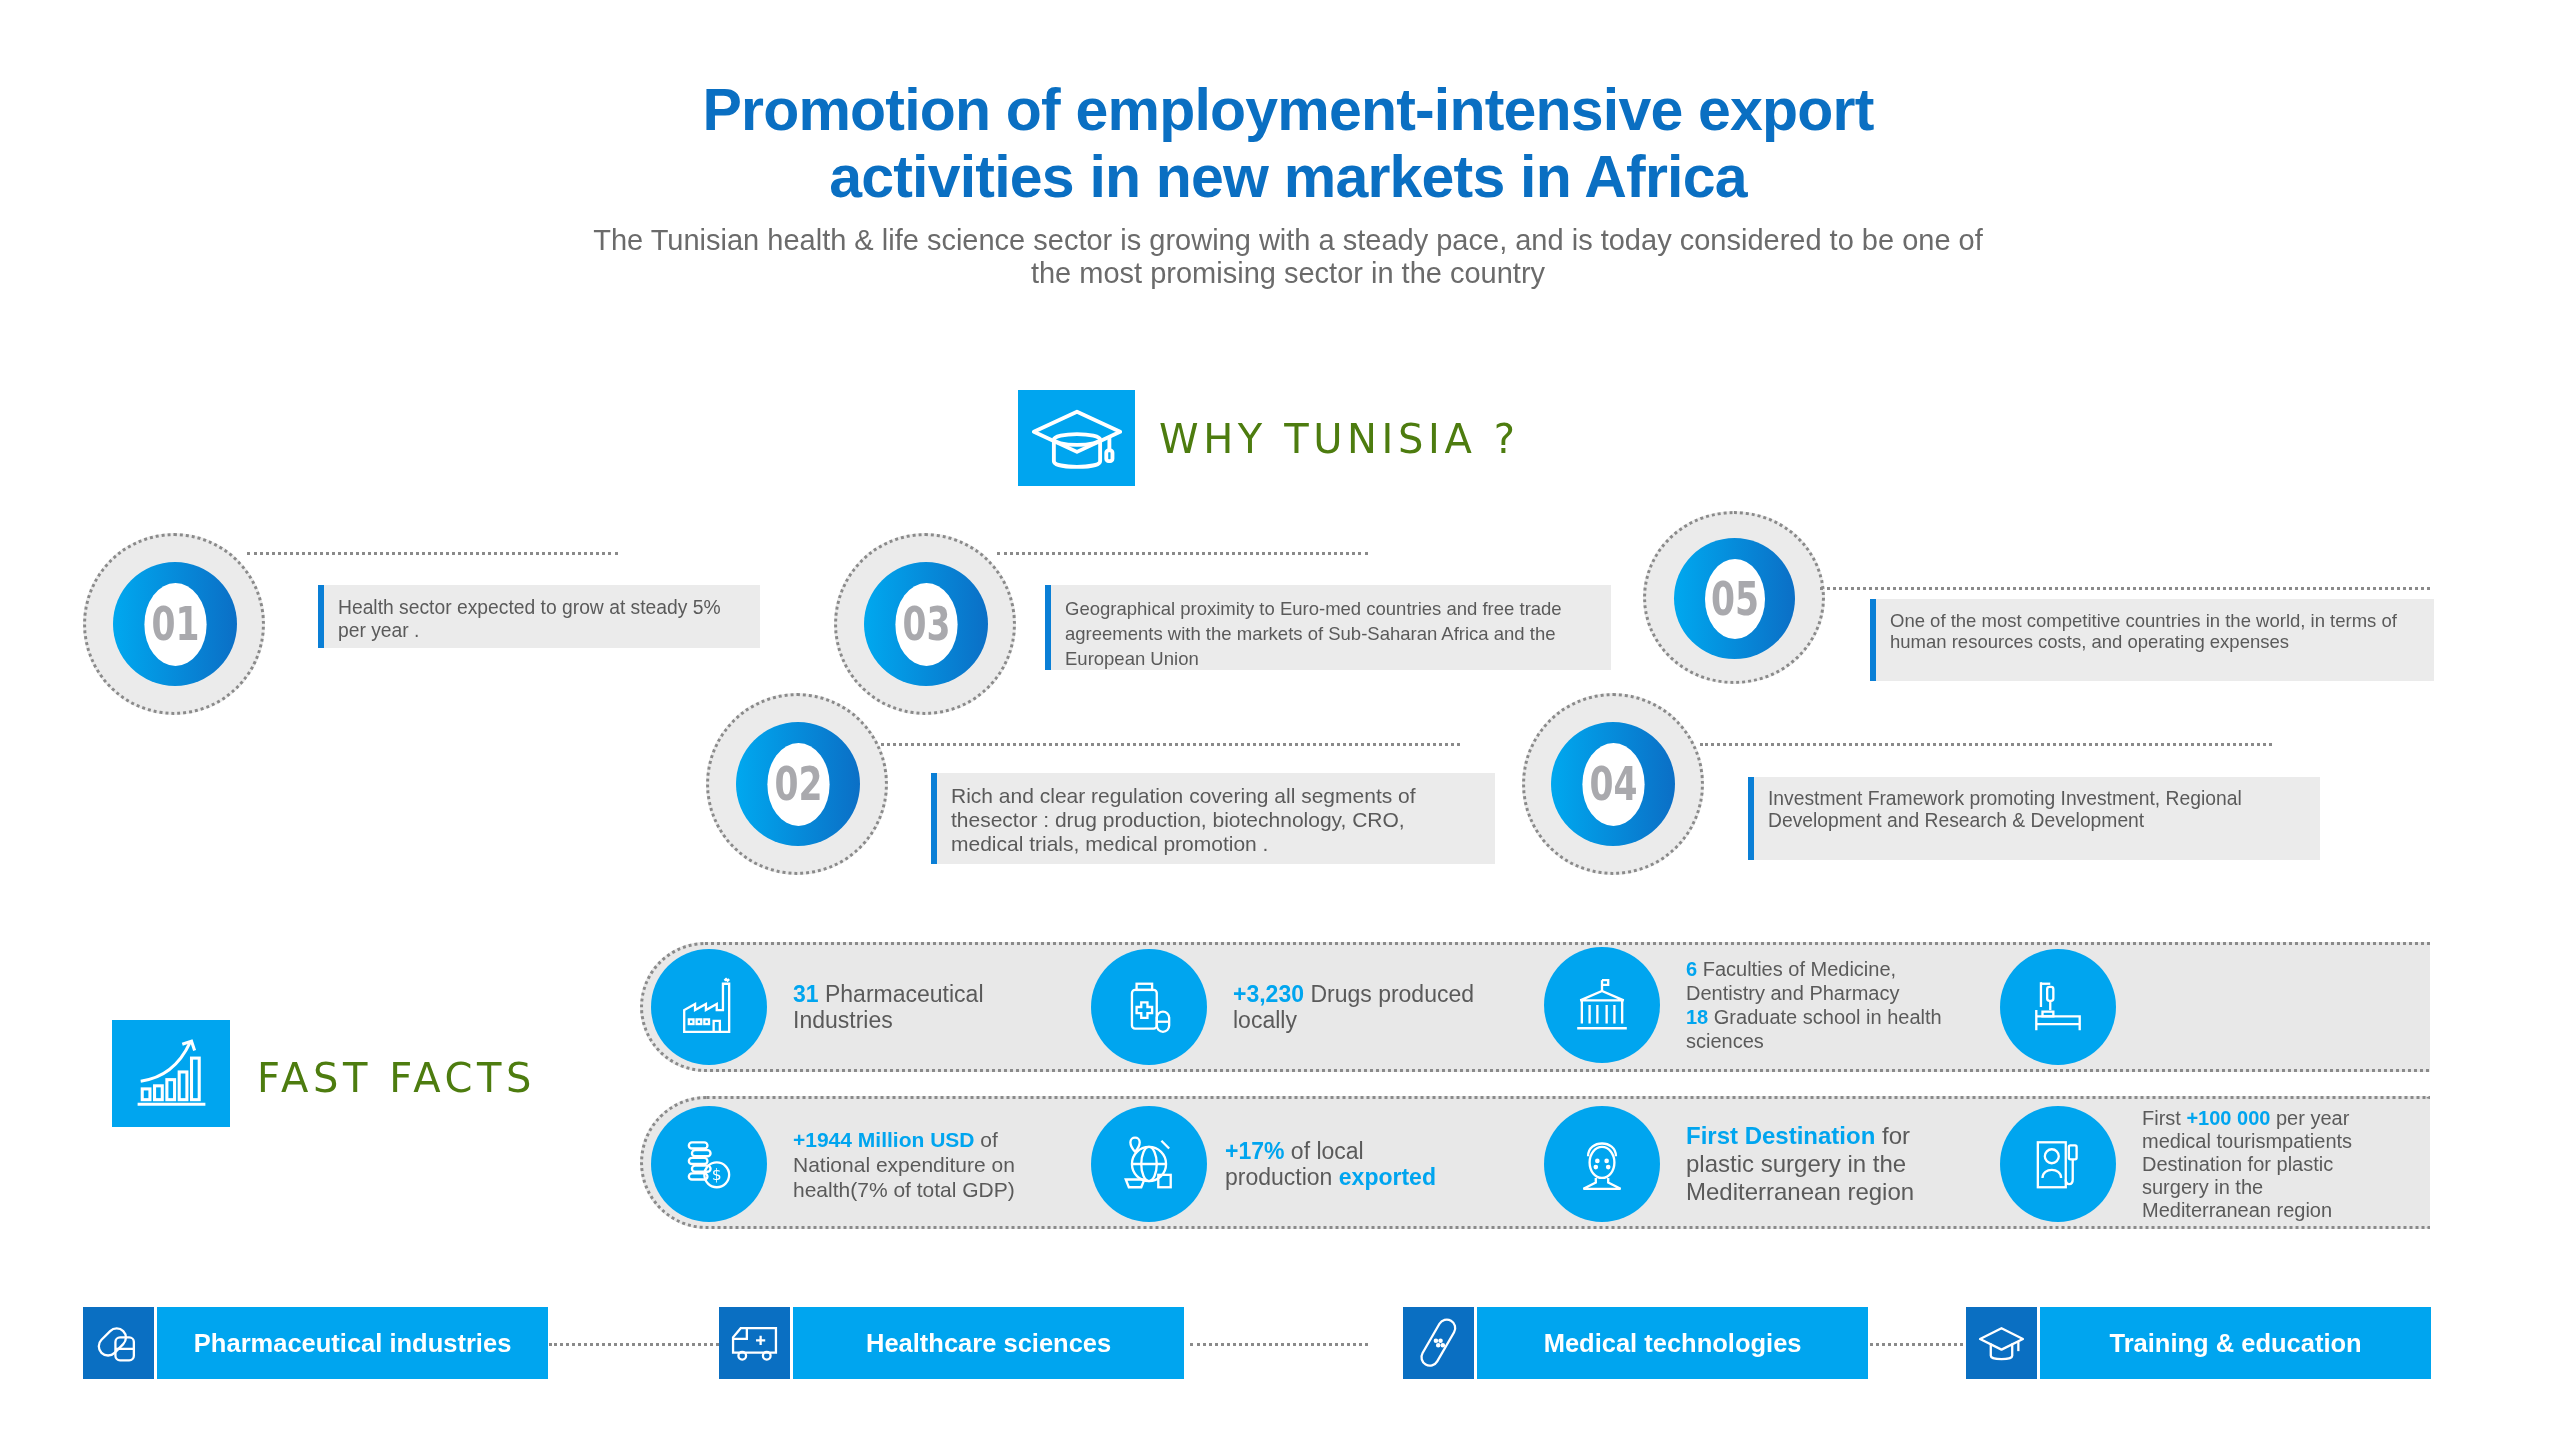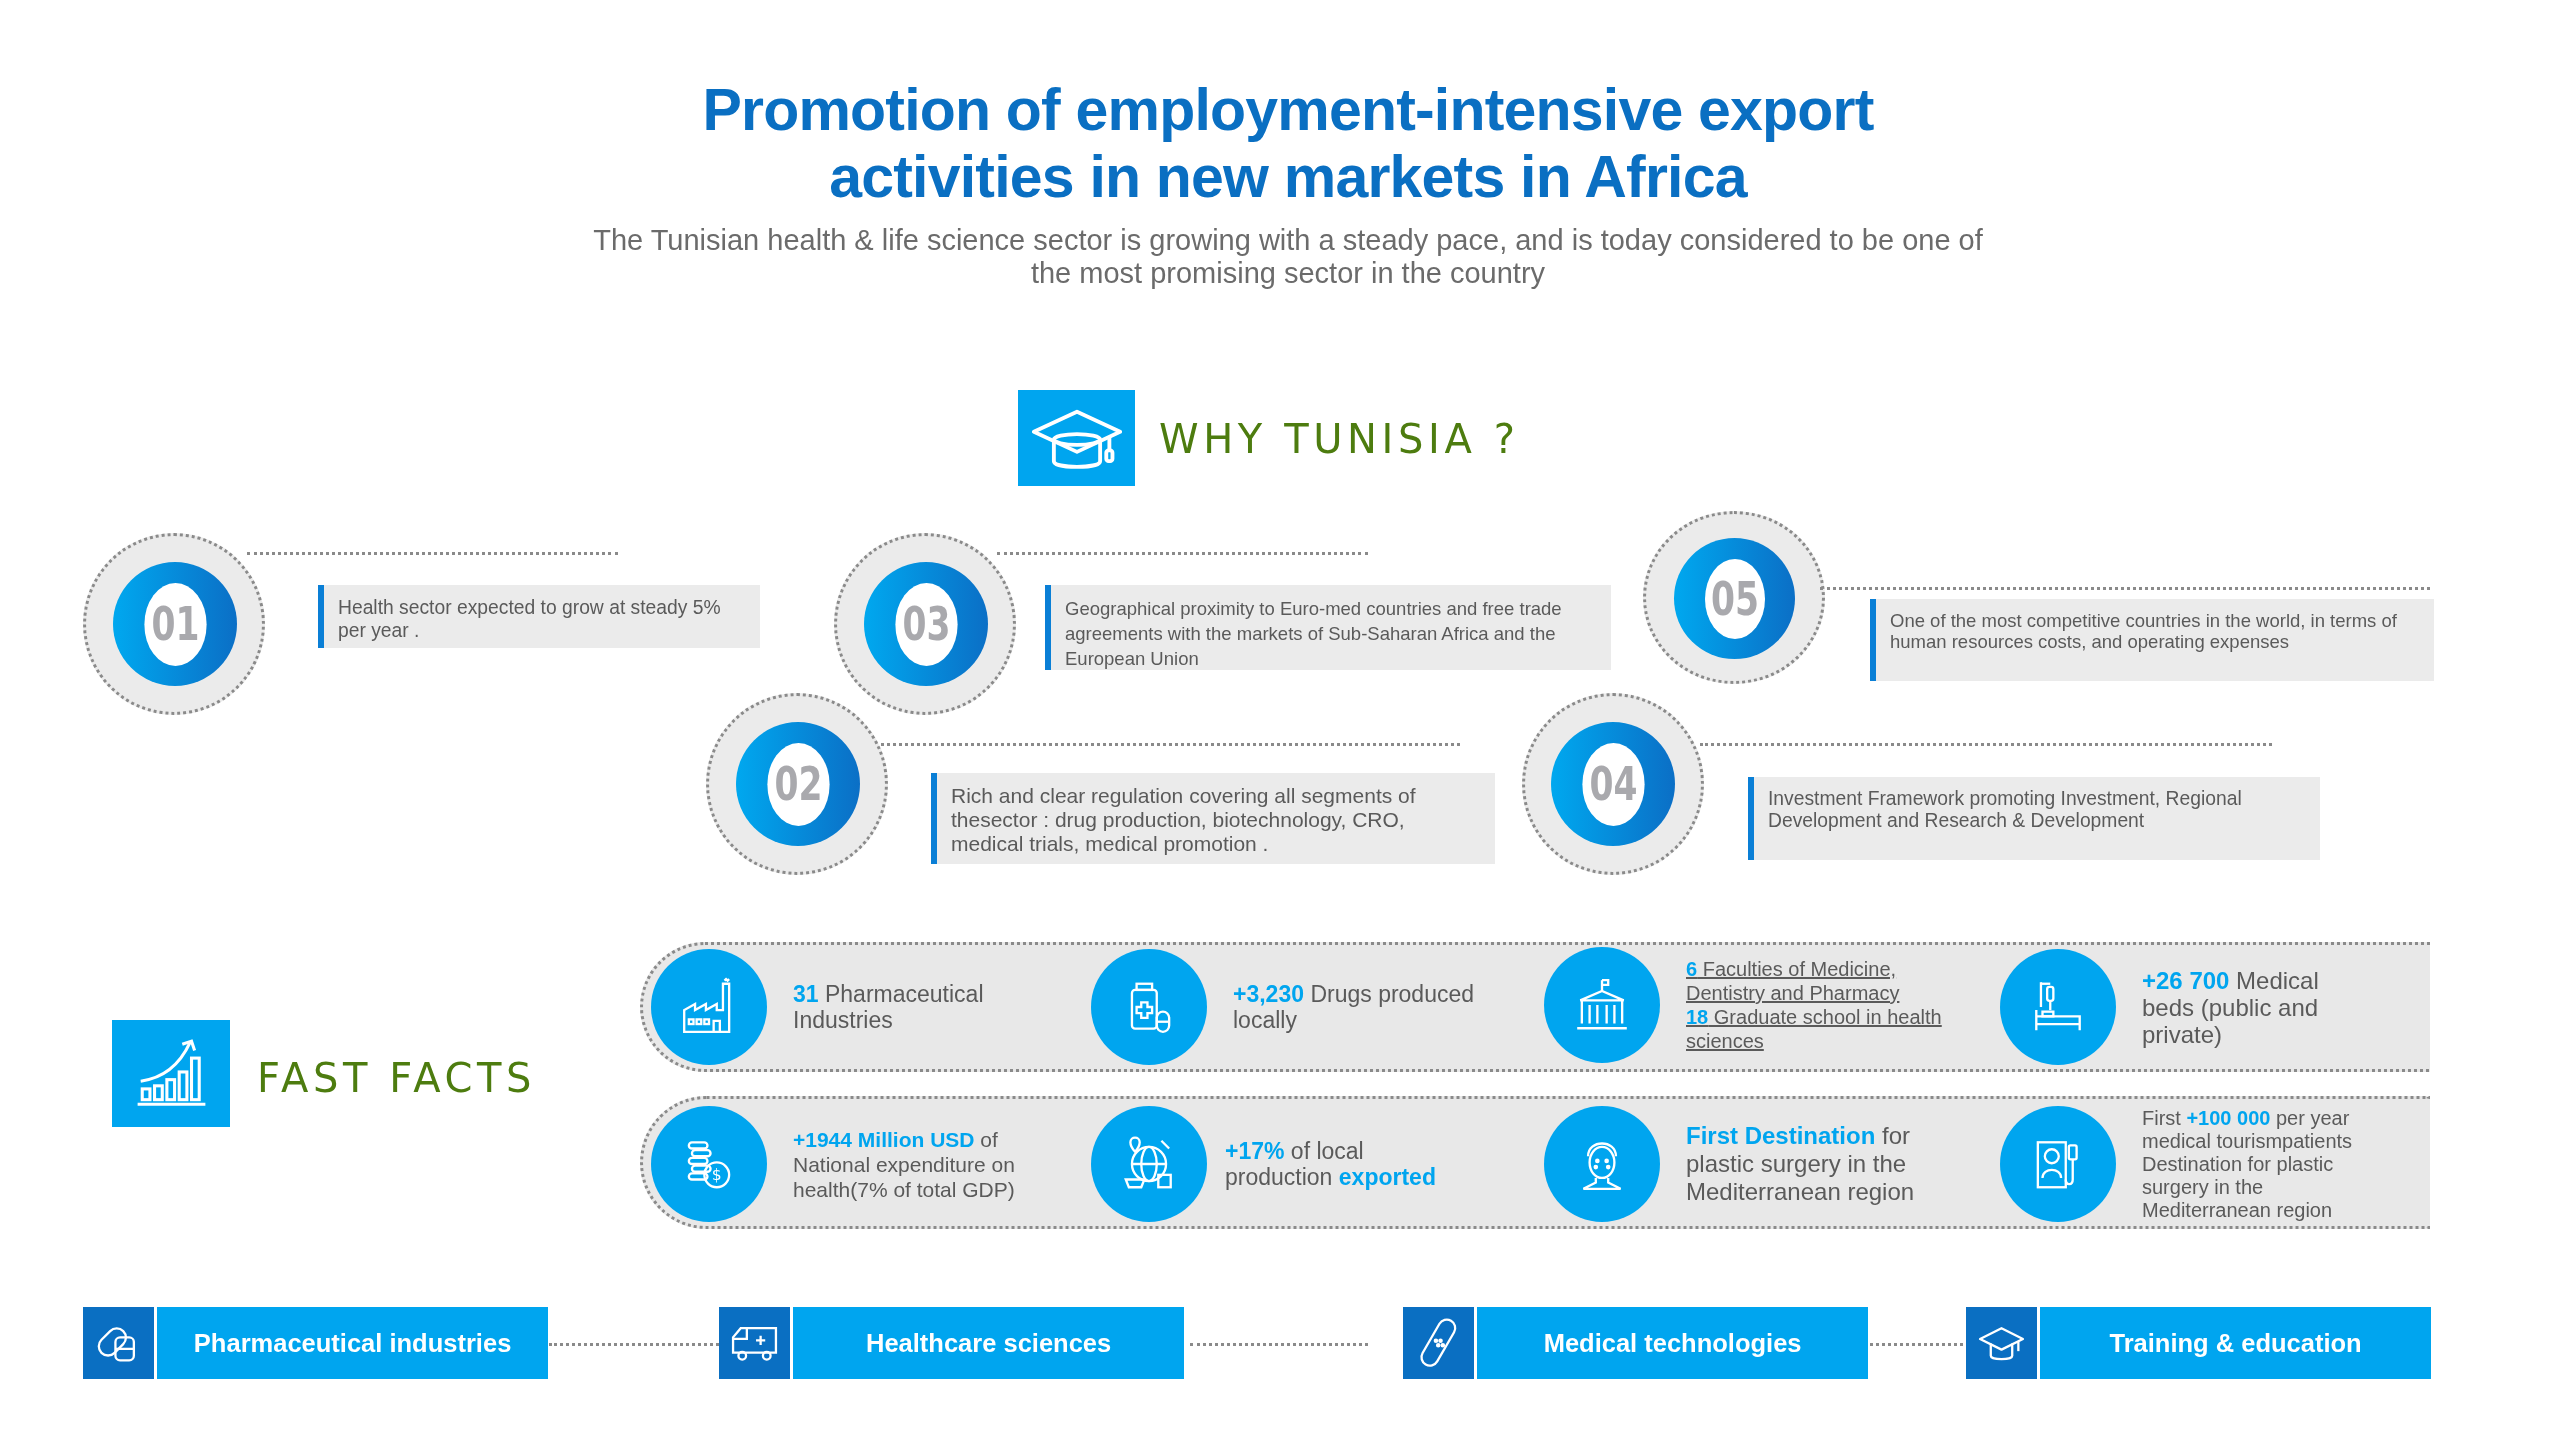--- a/index.html
+++ b/index.html
@@ -123,38 +123,37 @@
 <div class="abs" style="left:1544px; top:947px; display:flex; align-items:center; gap:26px; height:116px;">
   <div class="fficon">
     <svg width="62" height="62" viewBox="0 0 80 80" fill="none" stroke="#fff" stroke-width="3">
         <path d="M40 8 V22"></path>
         <path d="M40 8 H48 V14 H40"></path>
         <path d="M12 34 L40 22 L68 34 Z"></path>
         <path d="M14 34 V64 M24 40 V64 M34 40 V64 M46 40 V64 M56 40 V64 M66 34 V64"></path>
         <path d="M8 70 H72"></path>
       </svg>
   </div>
-  <div class="fftext" style="width:263px; font-size:20px; line-height:24px;text-decoration:underline;">
+  <div class="fftext" style="width:263px; font-size:20px; line-height:24px;">
     <span class="hl">6</span><span> Faculties of Medicine, Dentistry and Pharmacy</span><br>
     <span class="hl">18</span><span> Graduate school in health sciences</span>
   </div>
 </div>
 
 <div class="abs" style="left:2000px; top:949px; display:flex; align-items:center; gap:26px; height:116px;">
   <div class="fficon">
     <svg width="62" height="62" viewBox="0 0 80 80" fill="none" stroke="#fff" stroke-width="3">
         <path d="M18 8 V40"></path>
         <path d="M18 10 H30"></path>
         <rect x="26" y="14" width="8" height="18" rx="3"></rect>
         <path d="M30 32 V44"></path>
         <path d="M12 44 V70 M12 52 H68 V70 M12 62 H68"></path>
         <rect x="20" y="46" width="14" height="6"></rect>
       </svg>
   </div>
-  <div class="fftext" style="width:209px; font-size:24px; line-height:27px;"><span class="hl">+26 700</span><span> Medical beds (public and private)</span></div>
 </div>
 
 <div class="abs" style="left:651px; top:1106px; display:flex; align-items:center; gap:26px; height:116px;">
   <div class="fficon">
     <svg width="62" height="62" viewBox="0 0 80 80" fill="none" stroke="#fff" stroke-width="3">
         <rect x="14" y="12" width="24" height="8" rx="4"></rect>
         <rect x="18" y="22" width="24" height="8" rx="4"></rect>
         <rect x="14" y="32" width="24" height="8" rx="4"></rect>
         <rect x="18" y="42" width="24" height="8" rx="4"></rect>
         <rect x="14" y="52" width="24" height="8" rx="4"></rect>

